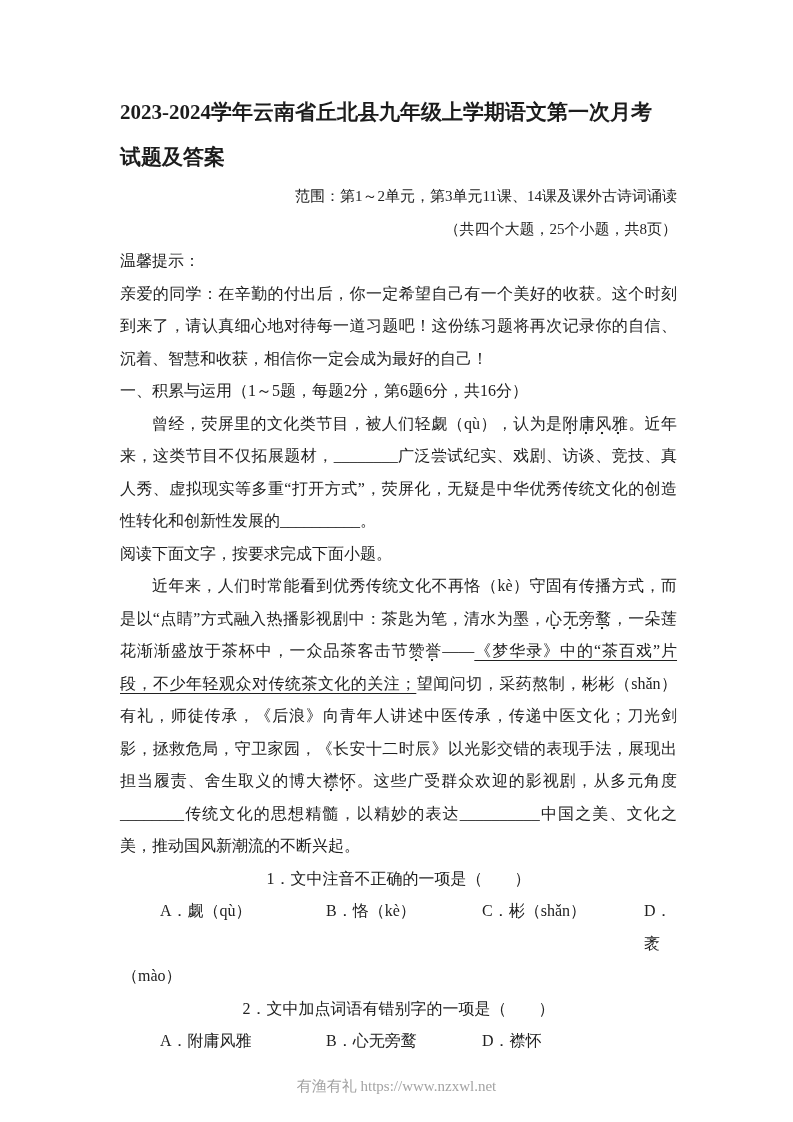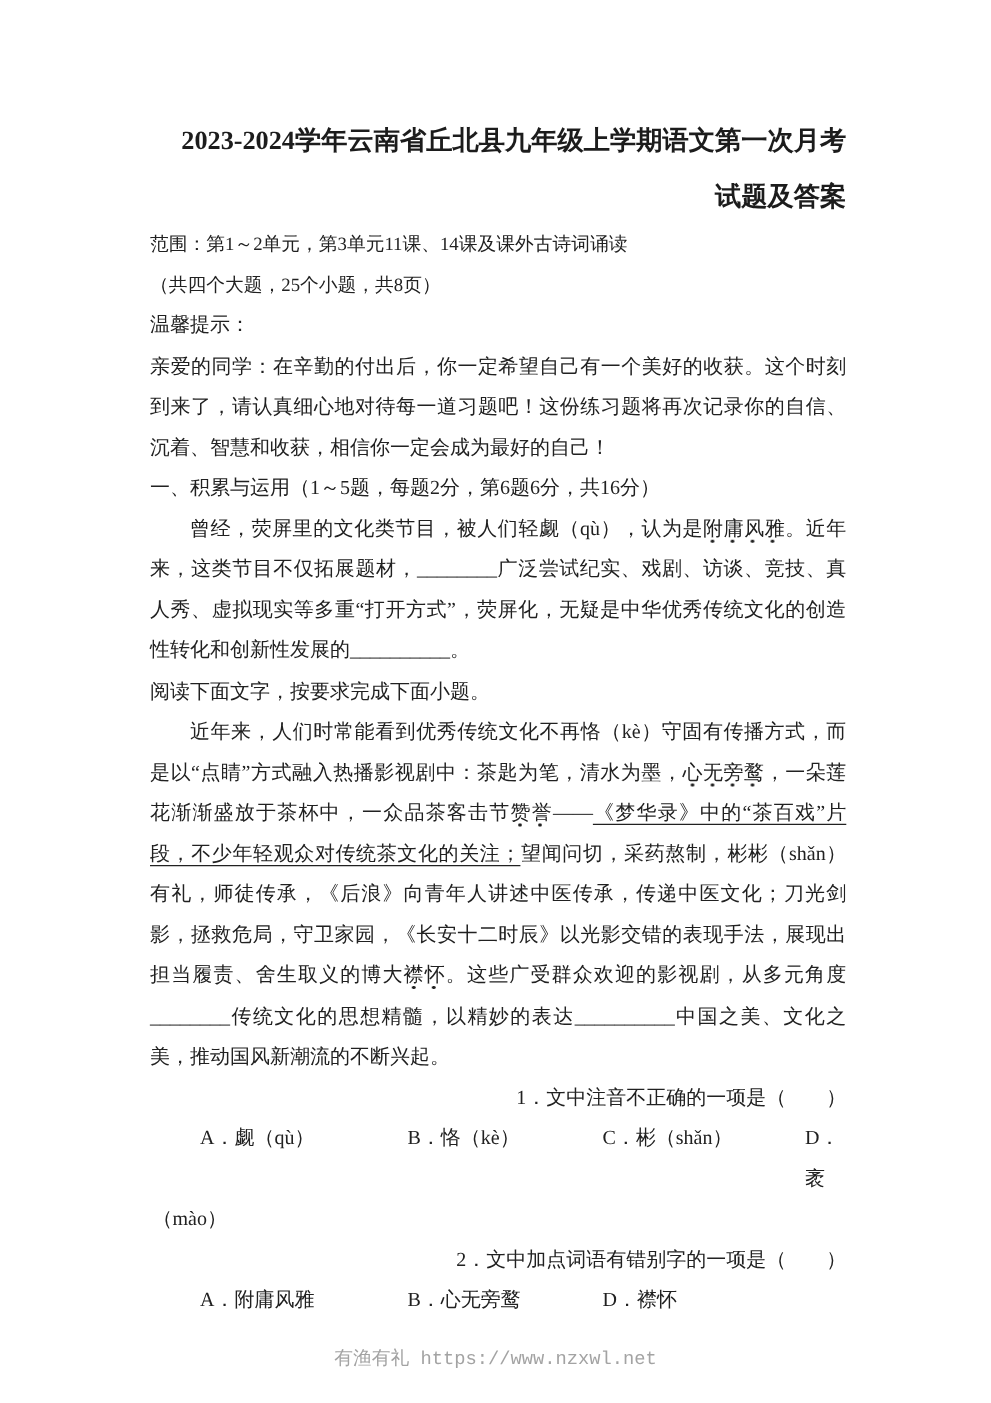--- a/index.html
+++ b/index.html
@@ -28,58 +28,58 @@
     font-size: 16px;
     line-height: 32.5px;
   }
   h1.doc-title {
     margin: 0;
     font-size: 21px;
     line-height: 45px;
     font-weight: 700;
     color: #1c1c1c;
   }
-  h1.doc-title span { display: block; text-align: right; }
+  h1.doc-title span { display: block; }
   p { margin: 0; }
   .center-line {
-    text-align: left;
+    text-align: right;
     font-size: 15px;
   }
   .para { text-align: justify; }
   .indent { text-indent: 32px; }
   
   .em-dots {
     background-image: radial-gradient(circle, #222 1.2px, rgba(0,0,0,0) 1.6px);
     background-size: 16px 4px;
     background-position: 0 100%;
     background-repeat: repeat-x;
     padding-bottom: 3px;
   }
   .underlined {
     text-decoration: underline;
     text-underline-offset: 4px;
   }
   .blank { letter-spacing: 0; }
-  .question-stem { text-align: right; }
+  .question-stem { text-align: center; }
   .options-row { display: flex; }
   .opt { flex: 0 0 auto; }
   .opt-0 { width: 166px; margin-left: 40px; }
   .opt-1 { width: 156px; }
   .opt-2 { width: 162px; }
   .opt-3 { flex: 1 1 auto; }
   .opt-overflow { padding-left: 2px; }
   .footer-watermark {
     position: absolute;
     left: 0;
     right: 0;
     bottom: 26px;
     text-align: center;
     font-size: 15px;
     color: #a3a3a3;
-    font-family: Liberation Mono, monospace;
+    font-family: Liberation Serif, serif;
   }
 </style>
 </head>
 <body>
 
 <div class="page">
   <div class="content">
 
     <h1 class="doc-title">
       <span>2023-2024学年云南省丘北县九年级上学期语文第一次月考</span>

